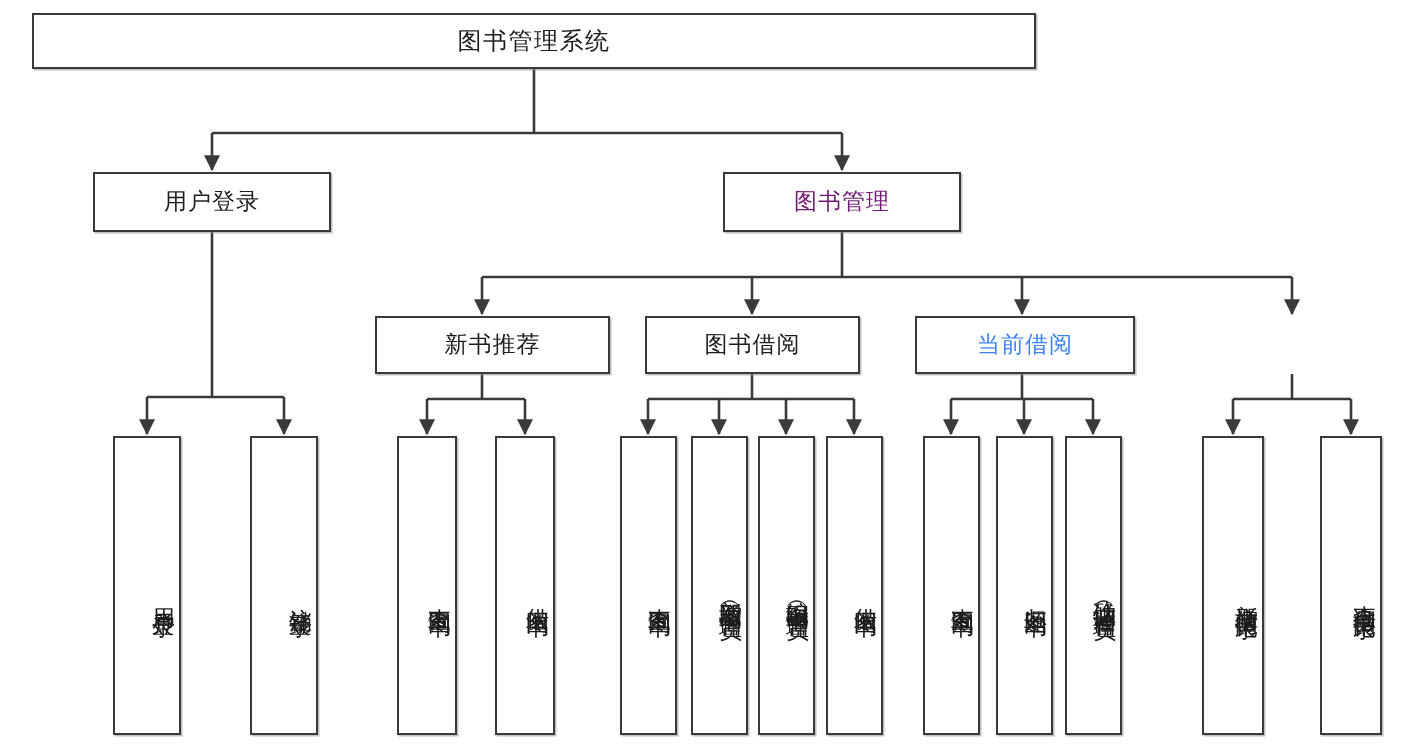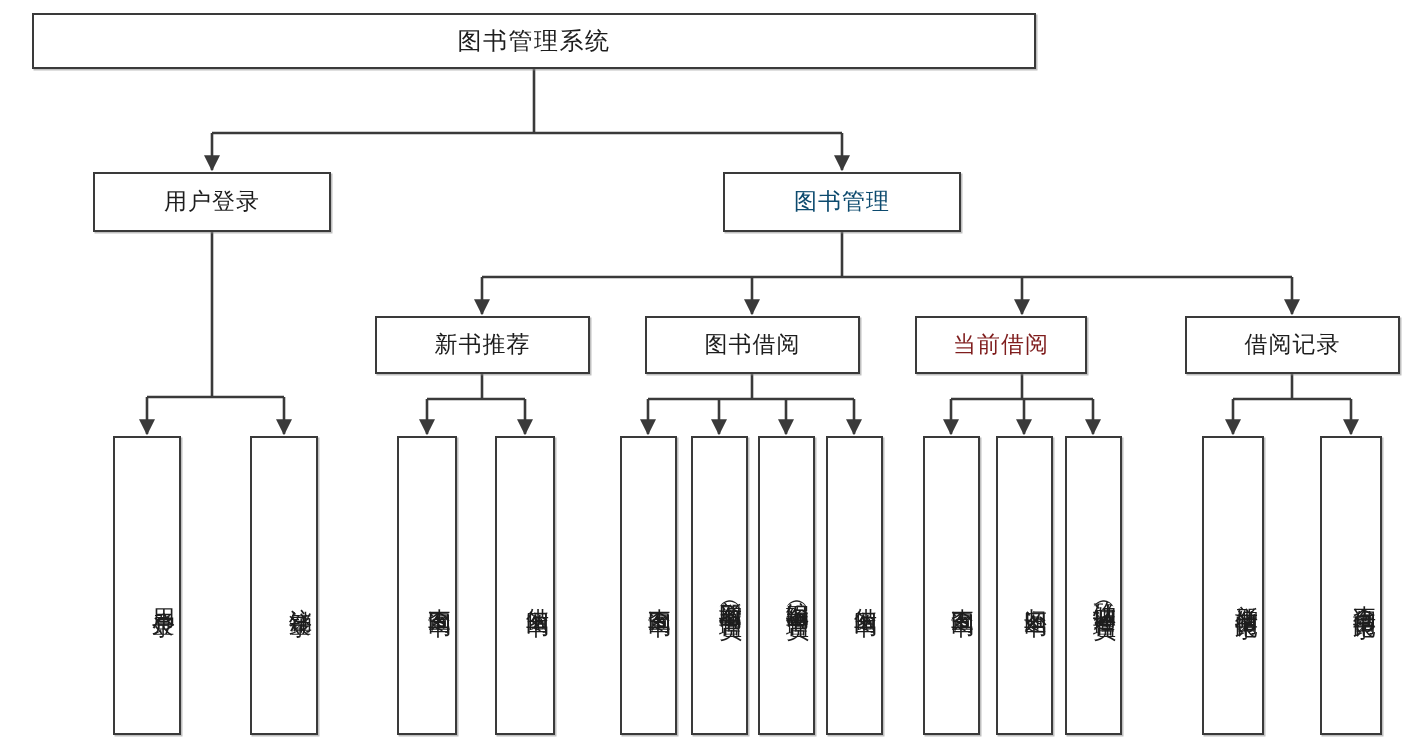--- a/index.html
+++ b/index.html
@@ -119,26 +119,25 @@
       <path d="M 1280,374 L 1280,399"></path>
       <path d="M 1221,399 L 1339,399"></path>
       <path d="M 1221,399 L 1221,434" marker-end="url(#arrow)"></path>
       <path d="M 1339,399 L 1339,434" marker-end="url(#arrow)"></path>
     </g>
   </svg>
 
   <div class="node node-h node-root" style="left: 20px; top: 13px; width: 1004px; height: 56px; border-color: rgb(58, 58, 58); background: rgb(255, 255, 255); color: rgb(29, 29, 29);">图书管理系统</div>
 
   <div class="node node-h" style="left: 81px; top: 172px; width: 238px; height: 60px; border-color: rgb(58, 58, 58); background: rgb(255, 255, 255); color: rgb(29, 29, 29);">用户登录</div>
-  <div class="node node-h" style="left: 711px; top: 172px; width: 238px; height: 60px; border-color: rgb(58, 58, 58); background: rgb(255, 255, 255); color: #0c4a6e;">图书管理</div>
+  <div class="node node-h" style="left: 711px; top: 172px; width: 238px; height: 60px; border-color: rgb(58, 58, 58); background: rgb(255, 255, 255); color: #701a75;">图书管理</div>
 
-  <div class="node node-h" style="left: 363px; top: 316px; width: 215px; height: 58px; border-color: rgb(58, 58, 58); background: rgb(255, 255, 255); color: rgb(29, 29, 29);">新书推荐</div>
+  <div class="node node-h" style="left: 363px; top: 316px; width: 235px; height: 58px; border-color: rgb(58, 58, 58); background: rgb(255, 255, 255); color: rgb(29, 29, 29);">新书推荐</div>
   <div class="node node-h" style="left: 633px; top: 316px; width: 215px; height: 58px; border-color: rgb(58, 58, 58); background: rgb(255, 255, 255); color: rgb(29, 29, 29);">图书借阅</div>
-  <div class="node node-h" style="left: 903px; top: 316px; width: 172px; height: 58px; border-color: rgb(58, 58, 58); background: rgb(255, 255, 255); color: #7f1d1d;">当前借阅</div>
-  <div class="node node-h" style="left: 1173px; top: 316px; width: 215px; height: 58px; border-color: rgb(58, 58, 58); background: rgb(255, 255, 255); color: rgb(29, 29, 29);">借阅记录</div>
+  <div class="node node-h" style="left: 903px; top: 316px; width: 220px; height: 58px; border-color: rgb(58, 58, 58); background: rgb(255, 255, 255); color: #3b82f6;">当前借阅</div>
 
   <div class="node node-v" style="left: 101px; top: 436px; width: 68px; height: 299px; border-color: rgb(58, 58, 58); background: rgb(255, 255, 255); color: rgb(29, 29, 29);">用户登录</div>
   <div class="node node-v" style="left: 238px; top: 436px; width: 68px; height: 299px; border-color: rgb(58, 58, 58); background: rgb(255, 255, 255); color: rgb(29, 29, 29);">注销登录</div>
   <div class="node node-v" style="left: 385px; top: 436px; width: 60px; height: 299px; border-color: rgb(58, 58, 58); background: rgb(255, 255, 255); color: rgb(29, 29, 29);">查询图书</div>
   <div class="node node-v" style="left: 483px; top: 436px; width: 60px; height: 299px; border-color: rgb(58, 58, 58); background: rgb(255, 255, 255); color: rgb(29, 29, 29);">借阅图书</div>
   <div class="node node-v" style="left: 608px; top: 436px; width: 57px; height: 299px; border-color: rgb(58, 58, 58); background: rgb(255, 255, 255); color: rgb(29, 29, 29);">查询图书</div>
   <div class="node node-v" style="left: 679px; top: 436px; width: 57px; height: 299px; border-color: rgb(58, 58, 58); background: rgb(255, 255, 255); color: rgb(29, 29, 29);">新增图书（管理员）</div>
   <div class="node node-v" style="left: 746px; top: 436px; width: 57px; height: 299px; border-color: rgb(58, 58, 58); background: rgb(255, 255, 255); color: rgb(29, 29, 29);">编辑图书（管理员）</div>
   <div class="node node-v" style="left: 814px; top: 436px; width: 57px; height: 299px; border-color: rgb(58, 58, 58); background: rgb(255, 255, 255); color: rgb(29, 29, 29);">借阅图书</div>
   <div class="node node-v" style="left: 911px; top: 436px; width: 57px; height: 299px; border-color: rgb(58, 58, 58); background: rgb(255, 255, 255); color: rgb(29, 29, 29);">查询图书</div>

